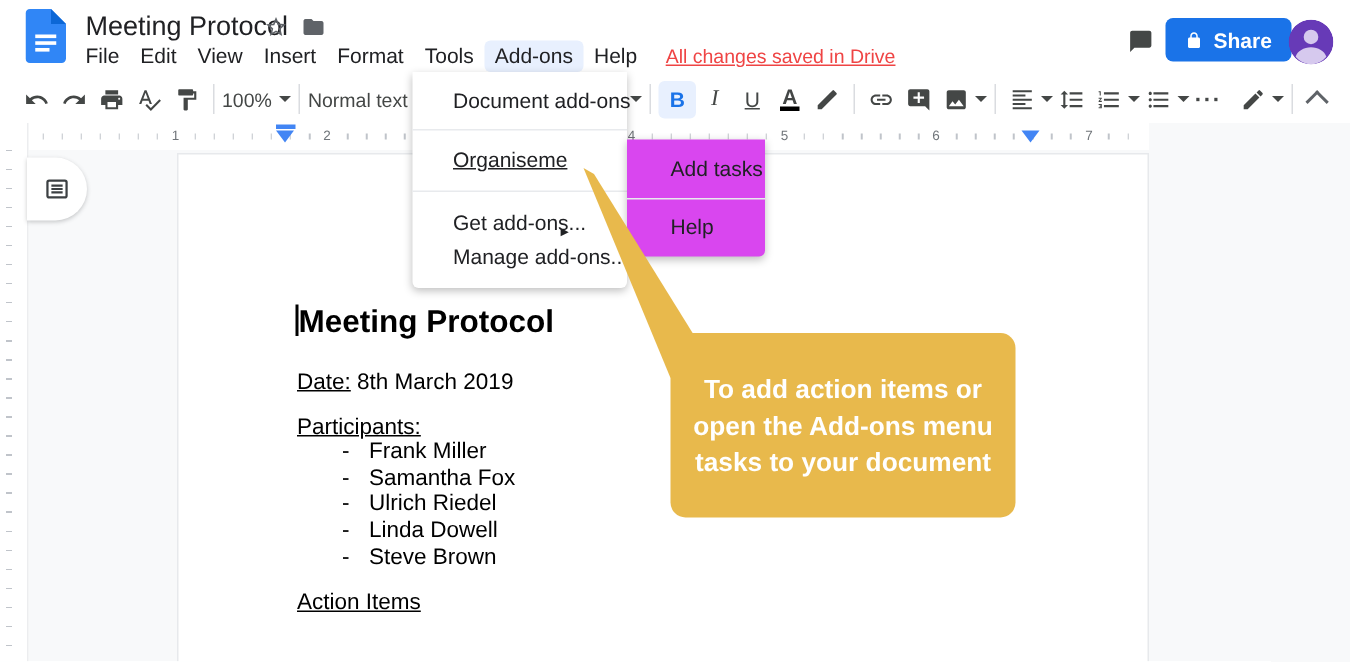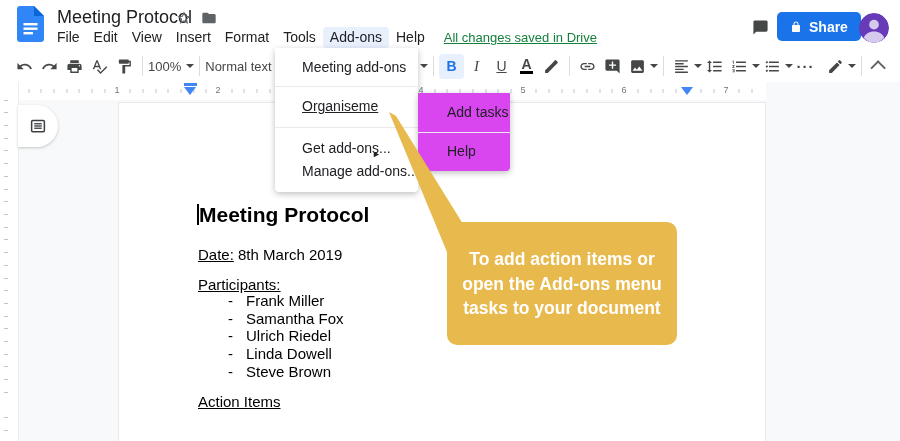--- a/index.html
+++ b/index.html
@@ -9,21 +9,21 @@
 
   
   .header{position:absolute;left:0;top:0;width:900px;height:50px;background:#fff;z-index:20;}
   .docs-logo{position:absolute;left:17px;top:6px;width:27px;height:36px;}
   .doc-title{position:absolute;left:57px;top:7px;font-size:18px;color:#202124;white-space:nowrap;}
   .title-icons{position:absolute;left:176px;top:10px;display:flex;gap:9px;align-items:center;}
   .title-icons svg{width:16px;height:16px;fill:#5F6368;}
   .menubar{position:absolute;left:50px;top:27px;display:flex;align-items:center;}
   .mitem{font-size:14px;color:#202124;padding:2px 7px;border-radius:4px;line-height:17px;white-space:nowrap;}
   .mitem.active{background:#E8F0FE;}
-  .saved-link{font-size:13px;color:#15803d;text-decoration:underline;margin-left:12px;white-space:nowrap;}
+  .saved-link{font-size:13px;color:#ef4444;text-decoration:underline;margin-left:12px;white-space:nowrap;}
   .hdr-comment{position:absolute;left:748px;top:15px;width:24px;height:24px;}
   .hdr-comment svg{width:21px;height:21px;fill:#3C4043;}
   .share-btn{position:absolute;left:777px;top:12px;height:29px;padding:0 13px;background:#1A73E8;
              border-radius:5px;display:flex;align-items:center;gap:7px;color:#fff;font-size:14px;font-weight:bold;}
   .share-btn svg{width:12px;height:12px;fill:#fff;}
   .avatar{position:absolute;left:859px;top:13px;width:30px;height:30px;border-radius:50%;overflow:hidden;}
 
   
   .toolbar{position:absolute;left:0;top:50px;width:900px;height:32px;background:#fff;z-index:20;}
   .tb-group{position:absolute;top:3px;display:flex;align-items:center;gap:0;height:26px;}
@@ -329,21 +329,21 @@
         </div>
       <div class="row">
           <span class="dash">-</span>
           <span>Steve Brown</span>
         </div>
     </div>
     <div class="doc-line u" style="top:290px;">Action Items</div>
   </div>
 
   <div class="menu">
-    <div class="mrow" style="top:8px;line-height:22px;">Meeting add-ons</div>
+    <div class="mrow" style="top:8px;line-height:22px;">Document add-ons</div>
     <div class="sep" style="top:38px;"></div>
     <div class="mrow" style="top:47px;line-height:22px;text-decoration:underline;">
       <span>Organiseme</span>
       <span class="sub-arrow" style="top:48px;">►</span>
     </div>
     <div class="sep" style="top:79px;"></div>
     <div class="mrow" style="top:89px;line-height:22px;">Get add-ons...</div>
     <div class="mrow" style="top:112px;line-height:22px;">Manage add-ons...</div>
   </div>
 

